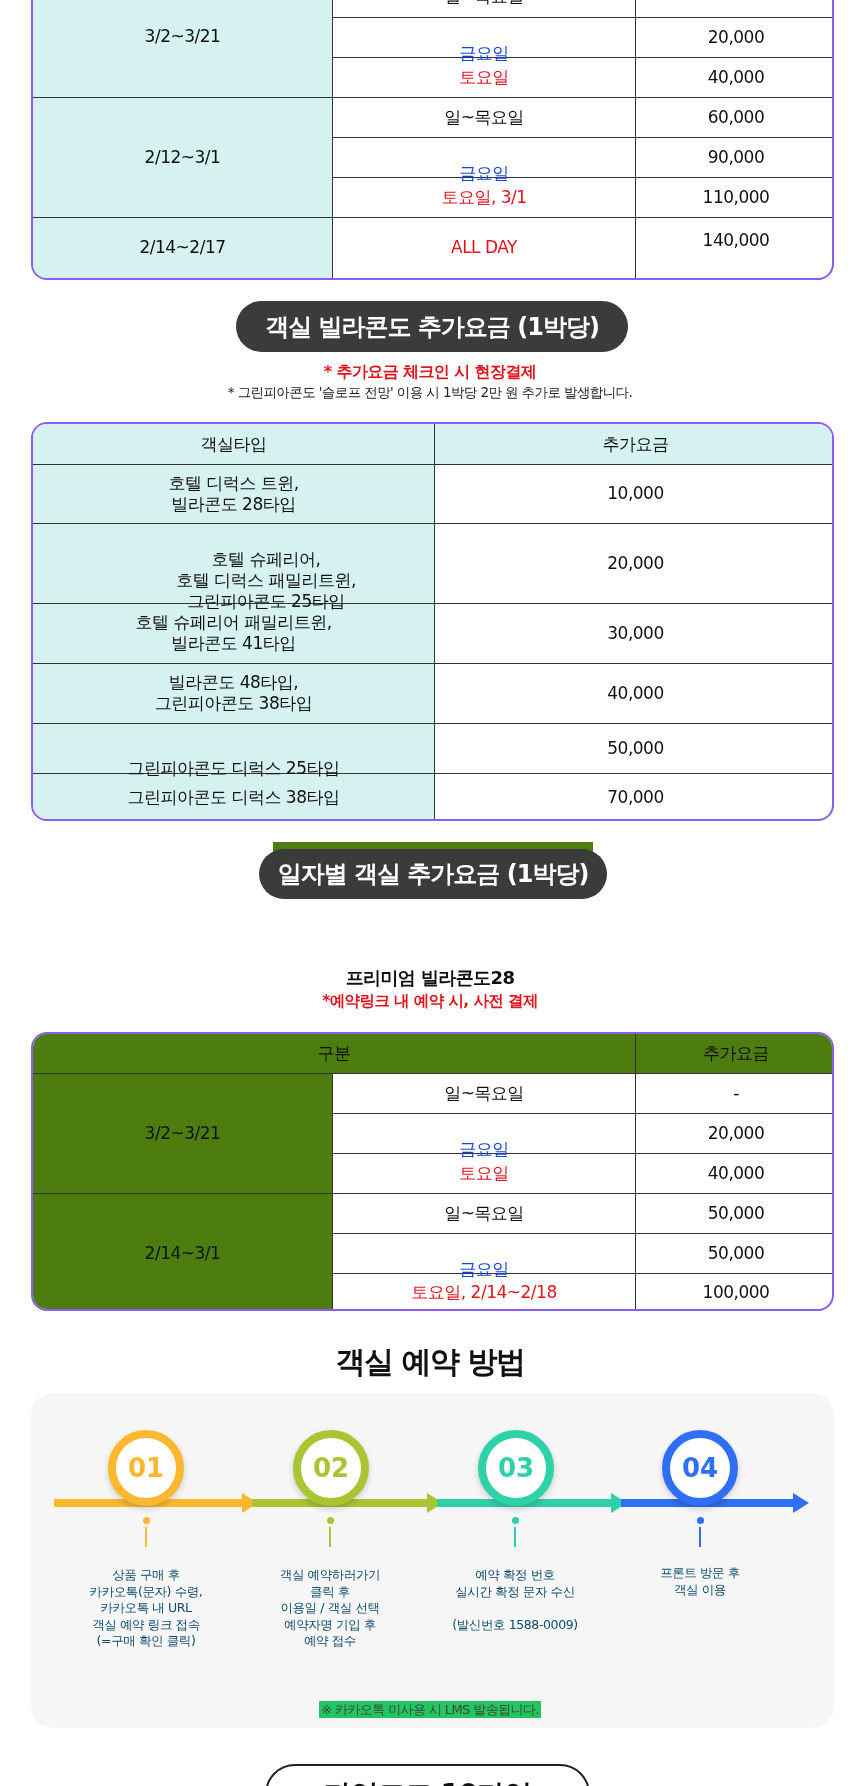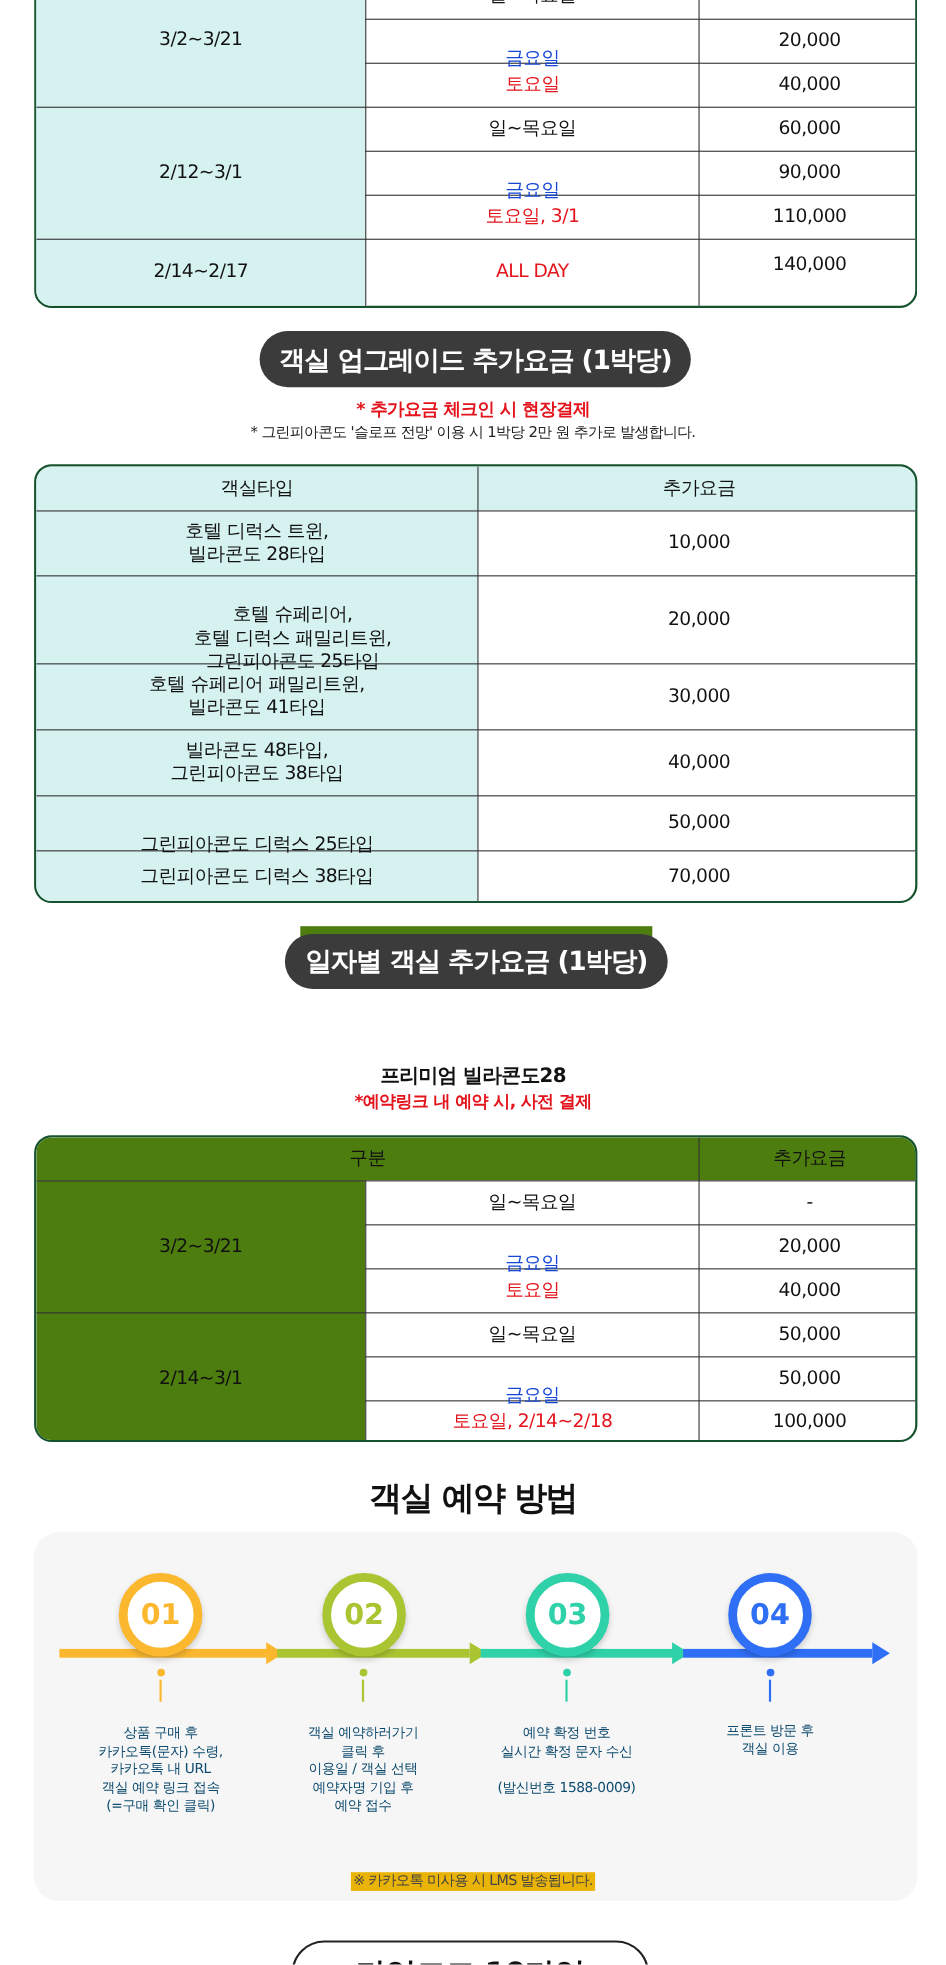--- a/index.html
+++ b/index.html
@@ -1,21 +1,21 @@
 <!DOCTYPE html>
 <html><head>
 <meta charset="utf-8">
 <style>
   * { box-sizing: border-box; margin: 0; padding: 0; }
   html, body { width: 860px; height: 1786px; background: #ffffff; overflow: hidden; }
   body { position: relative; font-family: "DejaVu Sans", "Liberation Sans", sans-serif; color: #111; }
   .abs { position: absolute; }
 
   
-  .tbl { position: absolute; left: 31px; width: 803px; border: 2px solid #14532d; background: #fff; overflow: hidden; }
+  .tbl { position: absolute; left: 31px; width: 803px; border: 2px solid #8b5cf6; background: #fff; overflow: hidden; }
   .tbl .cell { position: absolute; display: flex; align-items: center; justify-content: center; text-align: center;
                font-size: 17px; letter-spacing: -0.5px; line-height: 21px; }
   .tbl .hline { position: absolute; height: 1px; background: #333; }
   .tbl .vline { position: absolute; width: 1px; background: #333; }
   .blue { color: #1546d6; margin-top: 16px; }
   .red { color: #e4141c; }
 
   .t1 { top: -24px; height: 304px; border-top: none; border-radius: 0 0 16px 16px; }
   .teal { background: #d5f1f0; }
   .pink { background: #4d7c0f; }
@@ -70,21 +70,21 @@
   <div class="cell blue" style="left:300px;top:161px;width:302px;height:40px;">금요일</div>
   <div class="cell" style="left:603px;top:161px;width:200px;height:40px;">90,000</div>
   <div class="cell red" style="left:300px;top:201px;width:302px;height:40px;">토요일, 3/1</div>
   <div class="cell" style="left:603px;top:201px;width:200px;height:40px;">110,000</div>
 
   <div class="cell" style="left:0;top:241px;width:299px;height:61px;">2/14~2/17</div>
   <div class="cell red" style="left:300px;top:241px;width:302px;height:61px;">ALL DAY</div>
   <div class="cell" style="left:603px;top:234px;width:200px;height:61px;">140,000</div>
 </div>
 
-<div class="pill-dark" style="left:236px;top:301px;width:392px;height:51px;">객실 업그레이드 추가요금 (1박당)</div>
+<div class="pill-dark" style="left:236px;top:301px;width:392px;height:51px;">객실 빌라콘도 추가요금 (1박당)</div>
 <div class="center-text red" style="top:362px;font-size:16px;font-weight:bold;">* 추가요금 체크인 시 현장결제</div>
 <div class="center-text" style="top:384px;font-size:13.5px;color:#222;">* 그린피아콘도 '슬로프 전망' 이용 시 1박당 2만 원 추가로 발생합니다.</div>
 
 <div class="tbl t2">
   <div class="abs teal" style="left:0;top:0;width:401px;height:399px;"></div>
   <div class="abs teal" style="left:401px;top:0;width:402px;height:40px;"></div>
   <div class="vline" style="left:401px;top:0;height:399px;"></div>
   <div class="hline" style="left:0;top:40px;width:803px;"></div>
   <div class="hline" style="left:0;top:99px;width:803px;"></div>
   <div class="hline" style="left:0;top:179px;width:803px;"></div>
@@ -194,18 +194,18 @@
 
 (발신번호 1588-0009)</div>
 
 <div class="circle" style="left:662px;top:1430px;border-color:#2f6ff5;color:#2f6ff5;">04</div>
 <div class="dot" style="left:697px;top:1517px;background:#2f6ff5;"></div>
 <div class="stem" style="left:699px;top:1527px;background:#2f6ff5;"></div>
 <div class="step-text" style="left:605px;top:1565px;">프론트 방문 후
 객실 이용</div>
 
 <div class="center-text" style="top:1701px;font-size:13px;color:#444;">
-  <span style="background:#eab308;padding:1px 2px;text-align:right;">※ 카카오톡 미사용 시 LMS 발송됩니다.</span>
+  <span style="background:#22c55e;padding:1px 2px;text-align:right;">※ 카카오톡 미사용 시 LMS 발송됩니다.</span>
 </div>
 
 <div class="bottom-pill">
   <span>타임코드 10타임</span>
 </div>
 
 </body></html>

